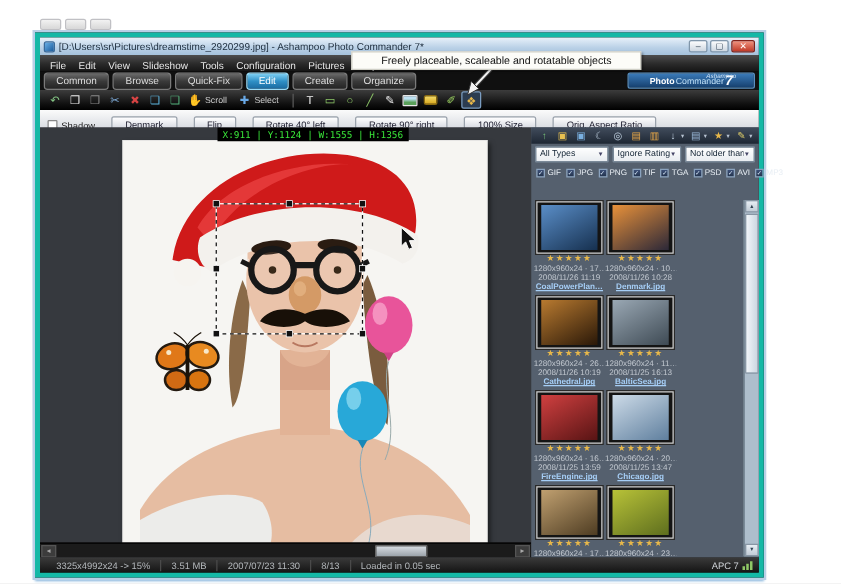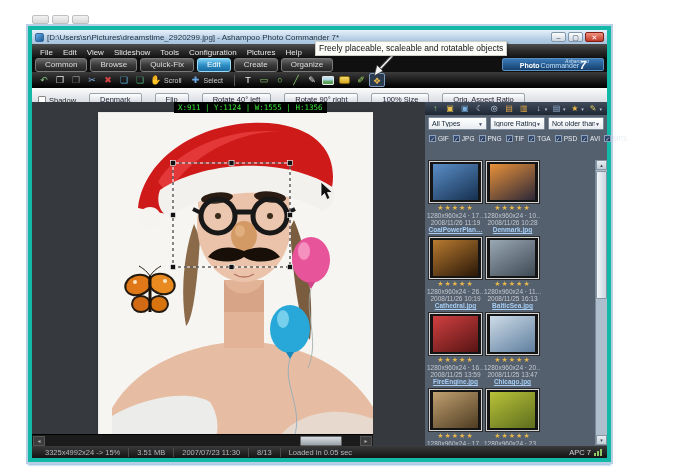--- a/index.html
+++ b/index.html
@@ -69,21 +69,21 @@
   .optlbl { font-size:7.5px; color:#222; margin-left:3px; }
   .shadow-wrap { display:flex; align-items:center; }
   .optbtn { font-size:7.5px; color:#223; padding:1px 10px 2px;
             background:linear-gradient(#ffffff,#dde0e6 60%,#ccd0d8); border:1px solid #9aa2ac;
             border-radius:2px; white-space:nowrap; }
 
   
   .content { position:absolute; left:0; top:72px; right:0; bottom:12px; background:#36393e; }
 
   
-  .editor { position:absolute; left:0; top:0; width:341px; height:100%; background:#36393e; overflow:hidden; }
+  .editor { position:absolute; left:0; top:0; width:393px; height:100%; background:#36393e; overflow:hidden; }
   .selinfo { position:absolute; left:142px; top:0; background:#000; color:#39e639;
              font-family:"DejaVu Sans Mono", monospace; font-size:7.5px; padding:1px 4px; z-index:5; }
   .photo { position:absolute; left:66px; top:10px; width:292px; height:326px;
            box-shadow:2px 2px 4px rgba(0,0,0,.55); background:#f6f5f2; }
   .hscroll { position:absolute; left:0; right:0; bottom:0; height:12px; background:#1b1b1b;
              border-top:1px solid #000; }
   .hbtn { position:absolute; top:1px; width:12px; height:10px; background:#3c3c3c; border:1px solid #555;
           color:#aaa; font-size:6px; line-height:9px; text-align:center; }
   .hbtn.l { left:1px; } .hbtn.r { right:1px; }
   .hbtn.l::before { content:"\25C2"; } .hbtn.r::before { content:"\25B8"; }
@@ -148,22 +148,22 @@
                background:linear-gradient(#3a3a3a,#141414); display:flex; align-items:center;
                padding:0 5px; font-size:7.5px; color:#b4b8bc; }
   .sseg { padding:0 8px; white-space:nowrap; }
   .sseg + .sseg { border-left:1px solid #4a4a4a; }
   .sright { margin-left:auto; display:flex; align-items:center; gap:3px; color:#cfd3d8; }
   .bars { display:flex; align-items:flex-end; gap:1px; }
   .bars i { display:block; width:2px; background:#8fc766; }
   .bars i:nth-child(1){height:3px;} .bars i:nth-child(2){height:5px;} .bars i:nth-child(3){height:7px;}
 
   
-  .tooltip { position:absolute; left:283px; top:11px; z-index:20; background:#fcfcf8;
-             border:1px solid #cfcfc6; color:#111; font-size:8.5px; padding:1px 3px 2px;
+  .tooltip { position:absolute; left:249px; top:11px; z-index:20; background:#fcfcf8;
+             border:1px solid #cfcfc6; color:#111; font-size:8.5px; padding:1px 23px 2px;
              white-space:nowrap; box-shadow:1px 1px 2px rgba(0,0,0,.4); }
   .tooltip-arrow { position:absolute; left:332px; top:22px; z-index:19; }
 </style>
 </head>
 <body>
 
 <span class="bg-btn" style="left:32px; top:15px;"></span>
 <span class="bg-btn" style="left:52px; top:15px;"></span>
 <span class="bg-btn" style="left:72px; top:15px;"></span>
 

